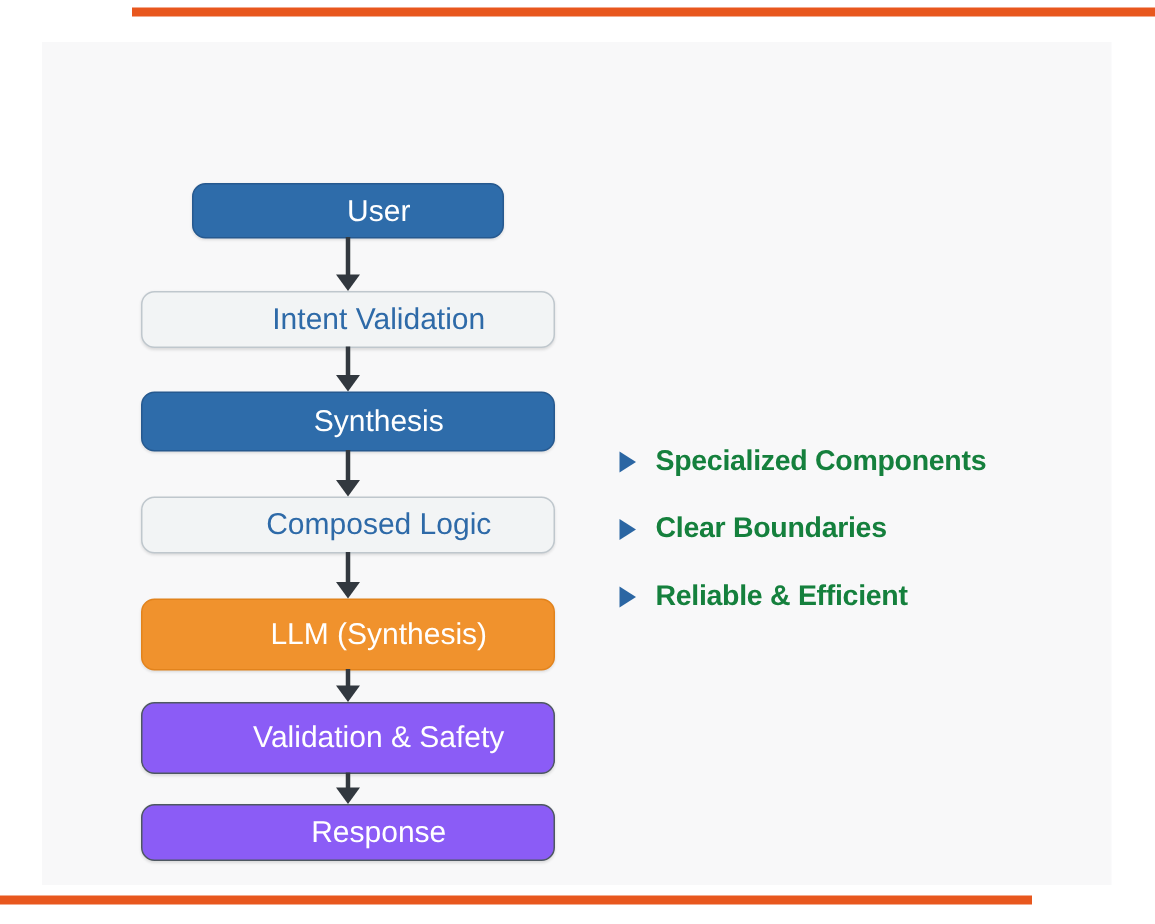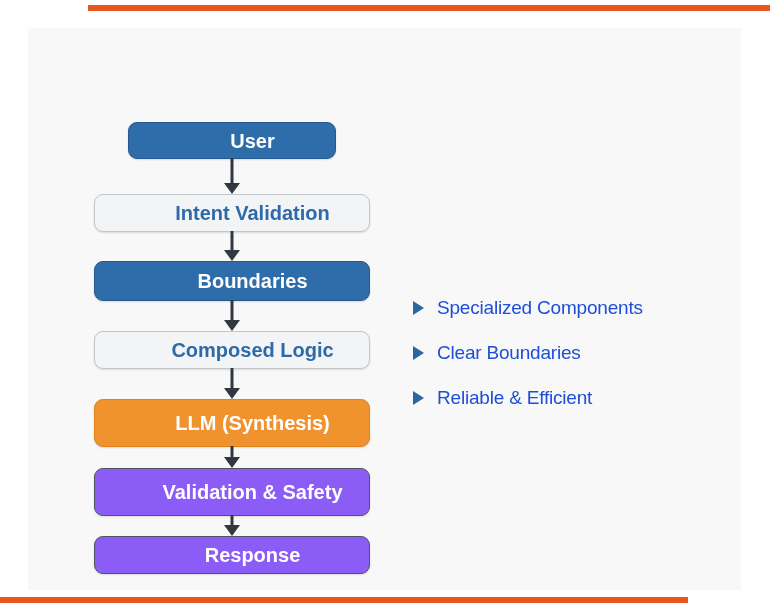--- a/index.html
+++ b/index.html
@@ -20,21 +20,21 @@
     font-size:29px;font-weight:700;color:#3b72ae;letter-spacing:-0.3px;
     line-height:1.15;white-space:nowrap;
   }
   .flow{
     position:absolute;left:66px;top:94px;width:276px;
     display:flex;flex-direction:column;align-items:stretch;
   }
   .node{
     box-sizing:border-box;width:100%;
     display:flex;align-items:center;justify-content:center;
-    border-radius:9px;font-weight:700;font-size:20px;line-height:1;
+    border-radius:9px;font-weight:400;font-size:20px;line-height:1;
     box-shadow:0 1px 2px rgba(0,0,0,0.12);
     padding-left:41px;
   }
   .node.narrow{width:208px;align-self:center;}
   .h37{height:37px}.h38{height:38px}.h40{height:40px}.h44{height:48px}
   .node-blue{background:#2e6caa;border:1px solid #26598f;color:#ffffff;}
   .node-light{background:#f2f4f5;border:1px solid #bfc7cd;color:#2e6aa8;}
   .node-orange{background:#f0922d;border:1px solid #e2831c;color:#ffffff;}
   .node-slate{background:#8b5cf6;border:1px solid #4e5862;color:#ffffff;}
   .arrow{position:relative;width:100%;flex:none;}
@@ -50,39 +50,39 @@
   }
   .bullets{position:absolute;left:385px;top:269px;}
   .bullet{display:flex;align-items:center;height:22px;margin-bottom:23px;}
   .tri{
     width:0;height:0;flex:none;margin-right:13px;
     border-left:11px solid #2b66a3;
     border-top:7px solid transparent;
     border-bottom:7px solid transparent;
   }
   .bullet-label{
-    font-size:19px;font-weight:400;color:#1d4ed8;letter-spacing:-0.2px;
+    font-size:19px;font-weight:700;color:#15803d;letter-spacing:-0.2px;
     white-space:nowrap;
   }
 </style>
 </head>
 <body>
 
 <div class="accent-bar top"></div>
 <div class="accent-bar bottom"></div>
 
 <div class="slide">
 
 
   <div class="flow">
     <div class="node node-blue narrow h37">User</div>
     <div class="arrow a35"></div>
     <div class="node node-light h38">Intent Validation</div>
     <div class="arrow a29"></div>
-    <div class="node node-blue h40">Boundaries</div>
+    <div class="node node-blue h40">Synthesis</div>
     <div class="arrow a30"></div>
     <div class="node node-light h38">Composed Logic</div>
     <div class="arrow a30"></div>
     <div class="node node-orange h44">LLM (Synthesis)</div>
     <div class="arrow a21"></div>
     <div class="node node-slate h44">Validation &amp; Safety</div>
     <div class="arrow a20"></div>
     <div class="node node-slate h38">Response</div>
   </div>
 

